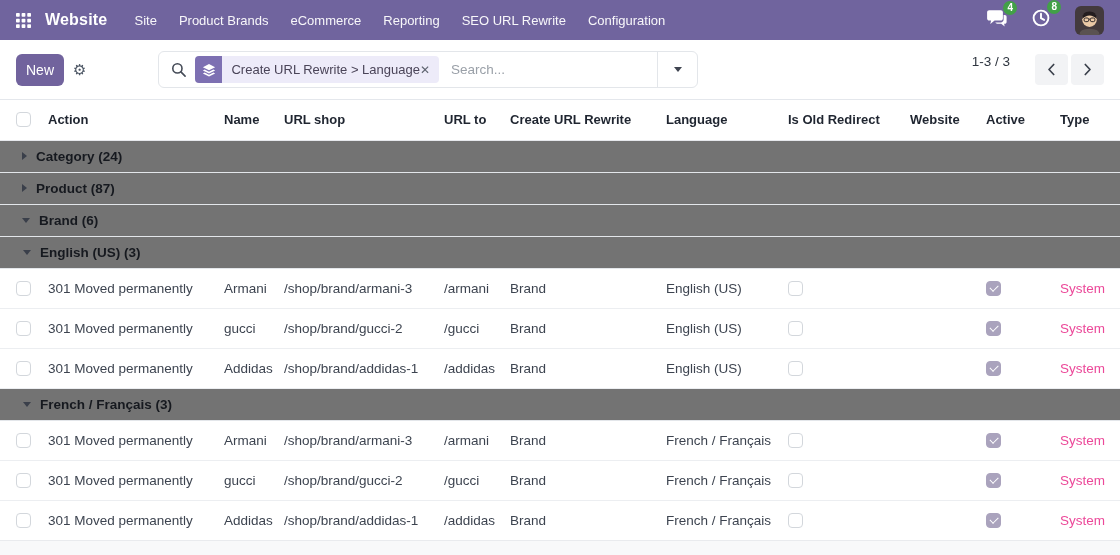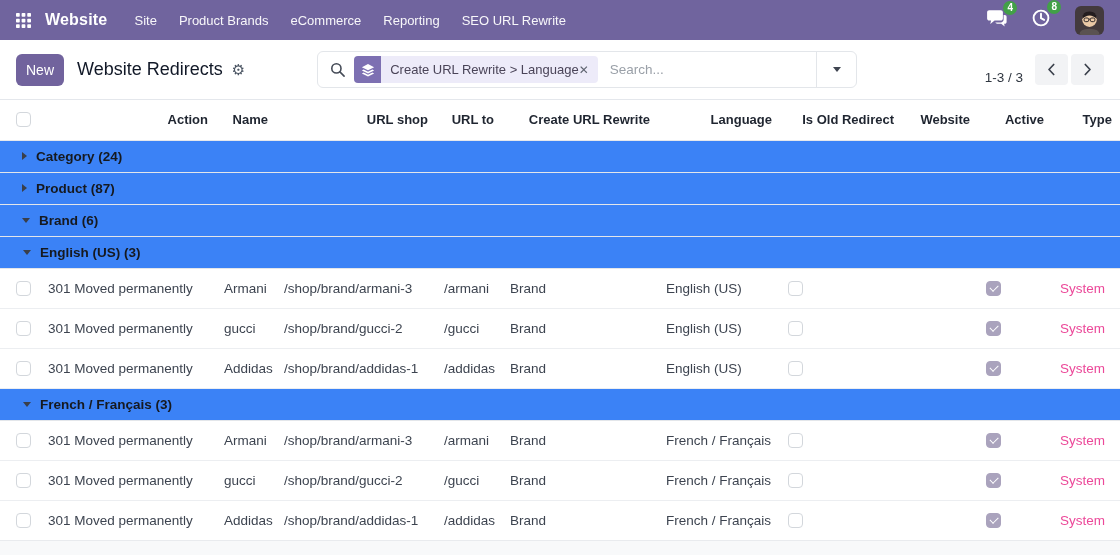--- a/index.html
+++ b/index.html
@@ -34,31 +34,31 @@
   .search-mag{display:flex;align-items:center;margin:0 8px 0 12px}
   .facet{display:flex;align-items:stretch;height:27px;border-radius:4px;overflow:hidden;margin-right:10px;flex:none}
   .facet-icon{width:27px;background:var(--facet-icon-bg);display:flex;align-items:center;justify-content:center}
   .facet-body{background:var(--facet-bg);display:flex;align-items:center;padding:0 9px;gap:0}
   .facet-label{font-size:13px;color:#4a4458;white-space:nowrap}
   .facet-x{color:#5f6470;font-size:12px;cursor:pointer;line-height:1}
   .search-input{border:none;outline:none;flex:1;font-size:13.5px;color:#374151;font-family:Liberation Sans, sans-serif;min-width:40px;background:transparent}
   .search-input::placeholder{color:#9aa0a8}
   .dropdown-toggle{width:40px;align-self:stretch;border-left:1px solid #e3e6ea;display:flex;align-items:center;justify-content:center;cursor:pointer;flex:none}
   .caret-small{width:0;height:0;border-left:4.5px solid transparent;border-right:4.5px solid transparent;border-top:5.5px solid #3f4450}
-  .pager{margin-left:auto;display:flex;align-items:flex-end;gap:12px}
+  .pager{margin-left:auto;display:flex;align-items:flex-start;gap:25px}
   .pager-text{font-size:13.5px;color:#2f3640;white-space:nowrap}
   .pager-btns{display:flex;gap:3px}
   .pager-btn{width:33px;height:31px;background:#f2f3f5;border:none;border-radius:4px;display:flex;align-items:center;justify-content:center;cursor:pointer}
   
   table{width:100%;border-collapse:collapse;table-layout:fixed;font-size:13.5px}
-  thead th{text-align:right;font-weight:bold;color:#1f2530;font-size:13px;height:40px;
+  thead th{text-align:left;font-weight:bold;color:#1f2530;font-size:13px;height:40px;
     padding:0 8px;border-bottom:1px solid #e6e8ec;background:#fff;white-space:nowrap;overflow:hidden}
   th.cell-check,td.cell-check{padding-left:16px}
   tbody td{padding:0 8px;white-space:nowrap;overflow:hidden;color:#3d4450}
-  tr.group-row td{height:32px;border-bottom:1px solid #e3e6ea;background:#3b82f6}
+  tr.group-row td{height:32px;border-bottom:1px solid #e3e6ea;background:#737373}
   tr.data-row td{height:40px;border-bottom:1px solid #eceef1}
   .group-cell{font-weight:bold;color:#16191f;font-size:13.5px}
   .group-cell.lvl0{padding-left:22px}
   .group-cell.lvl1{padding-left:23px}
   .group-label{vertical-align:middle}
   .caret{display:inline-block;vertical-align:middle;margin-right:9px}
   .caret-right{width:0;height:0;border-top:4px solid transparent;border-bottom:4px solid transparent;border-left:5.5px solid #3a3f4a}
   .caret-down{width:0;height:0;border-left:4px solid transparent;border-right:4px solid transparent;border-top:5.5px solid #3a3f4a}
   .cb{width:15px;height:15px;border:1px solid #d3d7dc;border-radius:4px;background:#fff;position:relative}
   .cb.checked{background:var(--checked-checkbox);border-color:var(--checked-checkbox)}
@@ -85,20 +85,21 @@
         <rect x="12" y="12" width="4" height="4" rx="0.8"></rect>
     </svg>
   </span>
   <span class="brand">Website</span>
   <div class="nav-menus">
       <span class="menu-item">Site</span>
       <span class="menu-item">Product Brands</span>
       <span class="menu-item">eCommerce</span>
       <span class="menu-item">Reporting</span>
       <span class="menu-item">SEO URL Rewrite</span>
+      <span class="menu-item">Configuration</span>
     </div>
   <div class="nav-right">
     <span class="icon-badge">
       <span>
         <svg width="21" height="19" viewBox="0 0 21 19">
           <path fill="#fff" d="M3.2 1.2h11.6c1.2 0 2.1.9 2.1 2.1v6.2c0 1.2-.9 2.1-2.1 2.1H8.6l-4.3 3.4.8-3.4H3.2c-1.2 0-2.1-.9-2.1-2.1V3.3c0-1.2.9-2.1 2.1-2.1z"></path>
           <path fill="#fff" d="M17.6 6.1h1.2c1 0 1.8.8 1.8 1.8v5c0 1-.8 1.8-1.8 1.8h-.7l.6 2.8-3.5-2.8h-4.1c-.8 0-1.5-.5-1.7-1.2h5.3c1.6 0 2.9-1.3 2.9-2.9V6.1z"></path>
         </svg>
       </span>
       <span class="badge">4</span>
@@ -121,21 +122,20 @@
         <rect x="15.8" y="12.4" width="4.8" height="3.8" rx="1.6" fill="none" stroke="#2b2426" stroke-width="1"></rect>
         <line x1="14.2" y1="13.6" x2="15.8" y2="13.6" stroke="#2b2426" stroke-width="1"></line>
         <path d="M4.5 30 Q4.5 23.5 15 23.5 Q25.5 23.5 25.5 30 Z" fill="#5a5251"></path>
       </svg>
     </span>
   </div>
 </div>
 
 <div class="control-panel">
   <button class="new-btn">New</button>
-  <span class="cp-title">Website Redirects</span>
   <span class="gear">⚙</span>
 
   <div class="searchbox">
     <span class="search-mag">
       <svg width="16" height="16" viewBox="0 0 16 16" fill="none" stroke="#454b57" stroke-width="1.6" stroke-linecap="round">
         <circle cx="6.4" cy="6.4" r="4.6"></circle>
           <line x1="9.9" y1="9.9" x2="14.1" y2="14.1"></line>
       </svg>
     </span>
     <span class="facet">

